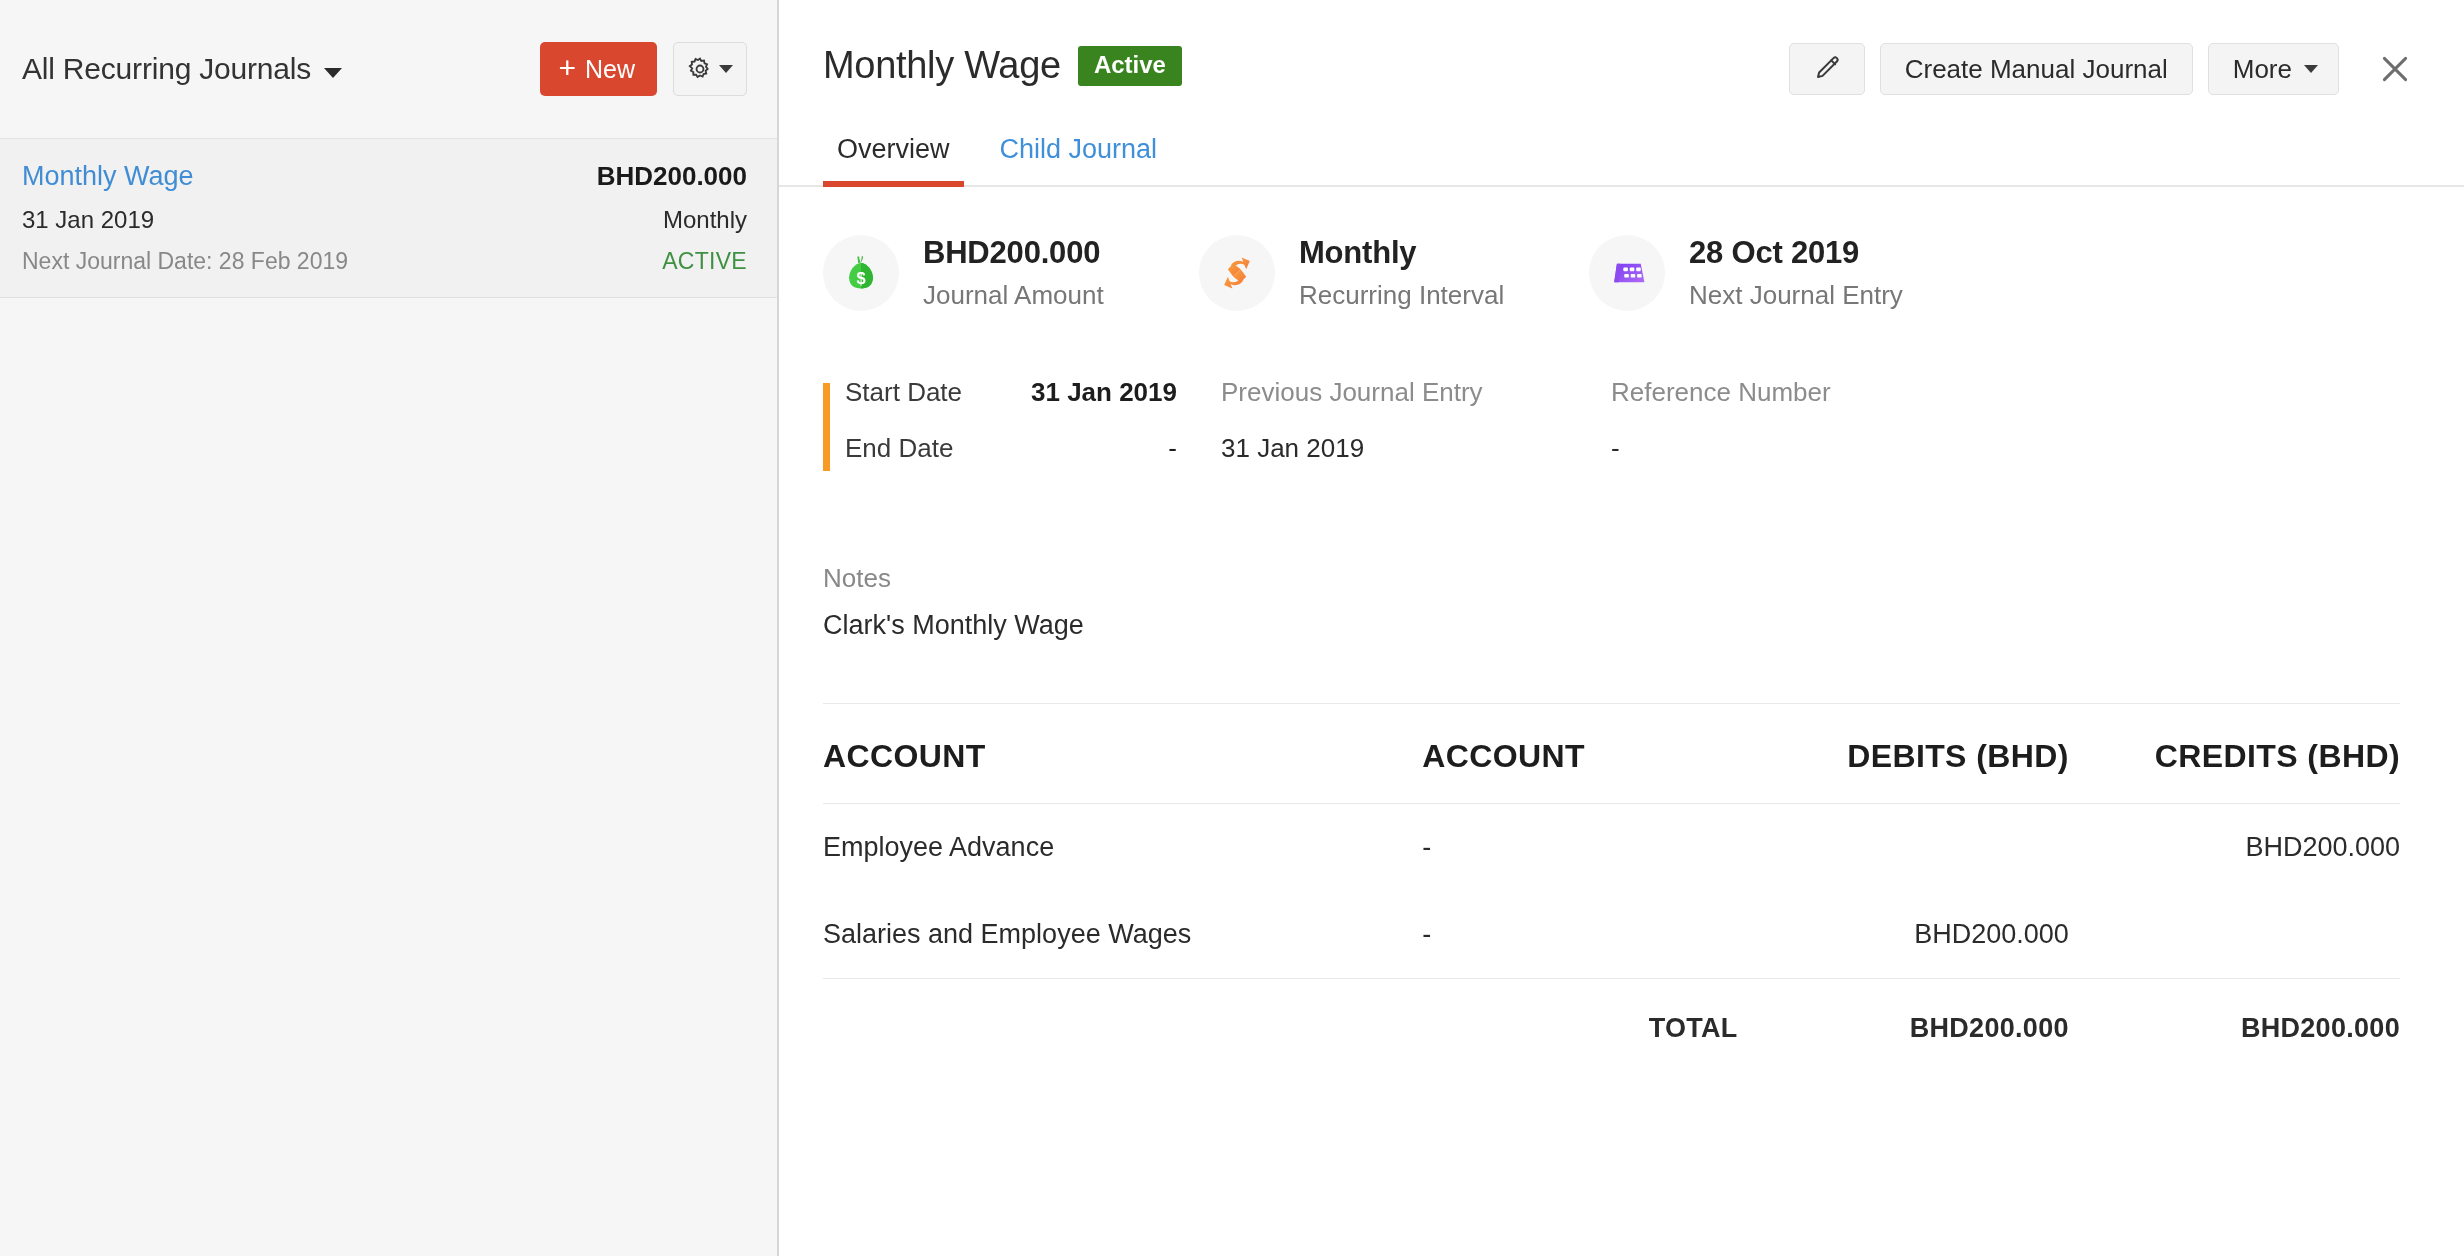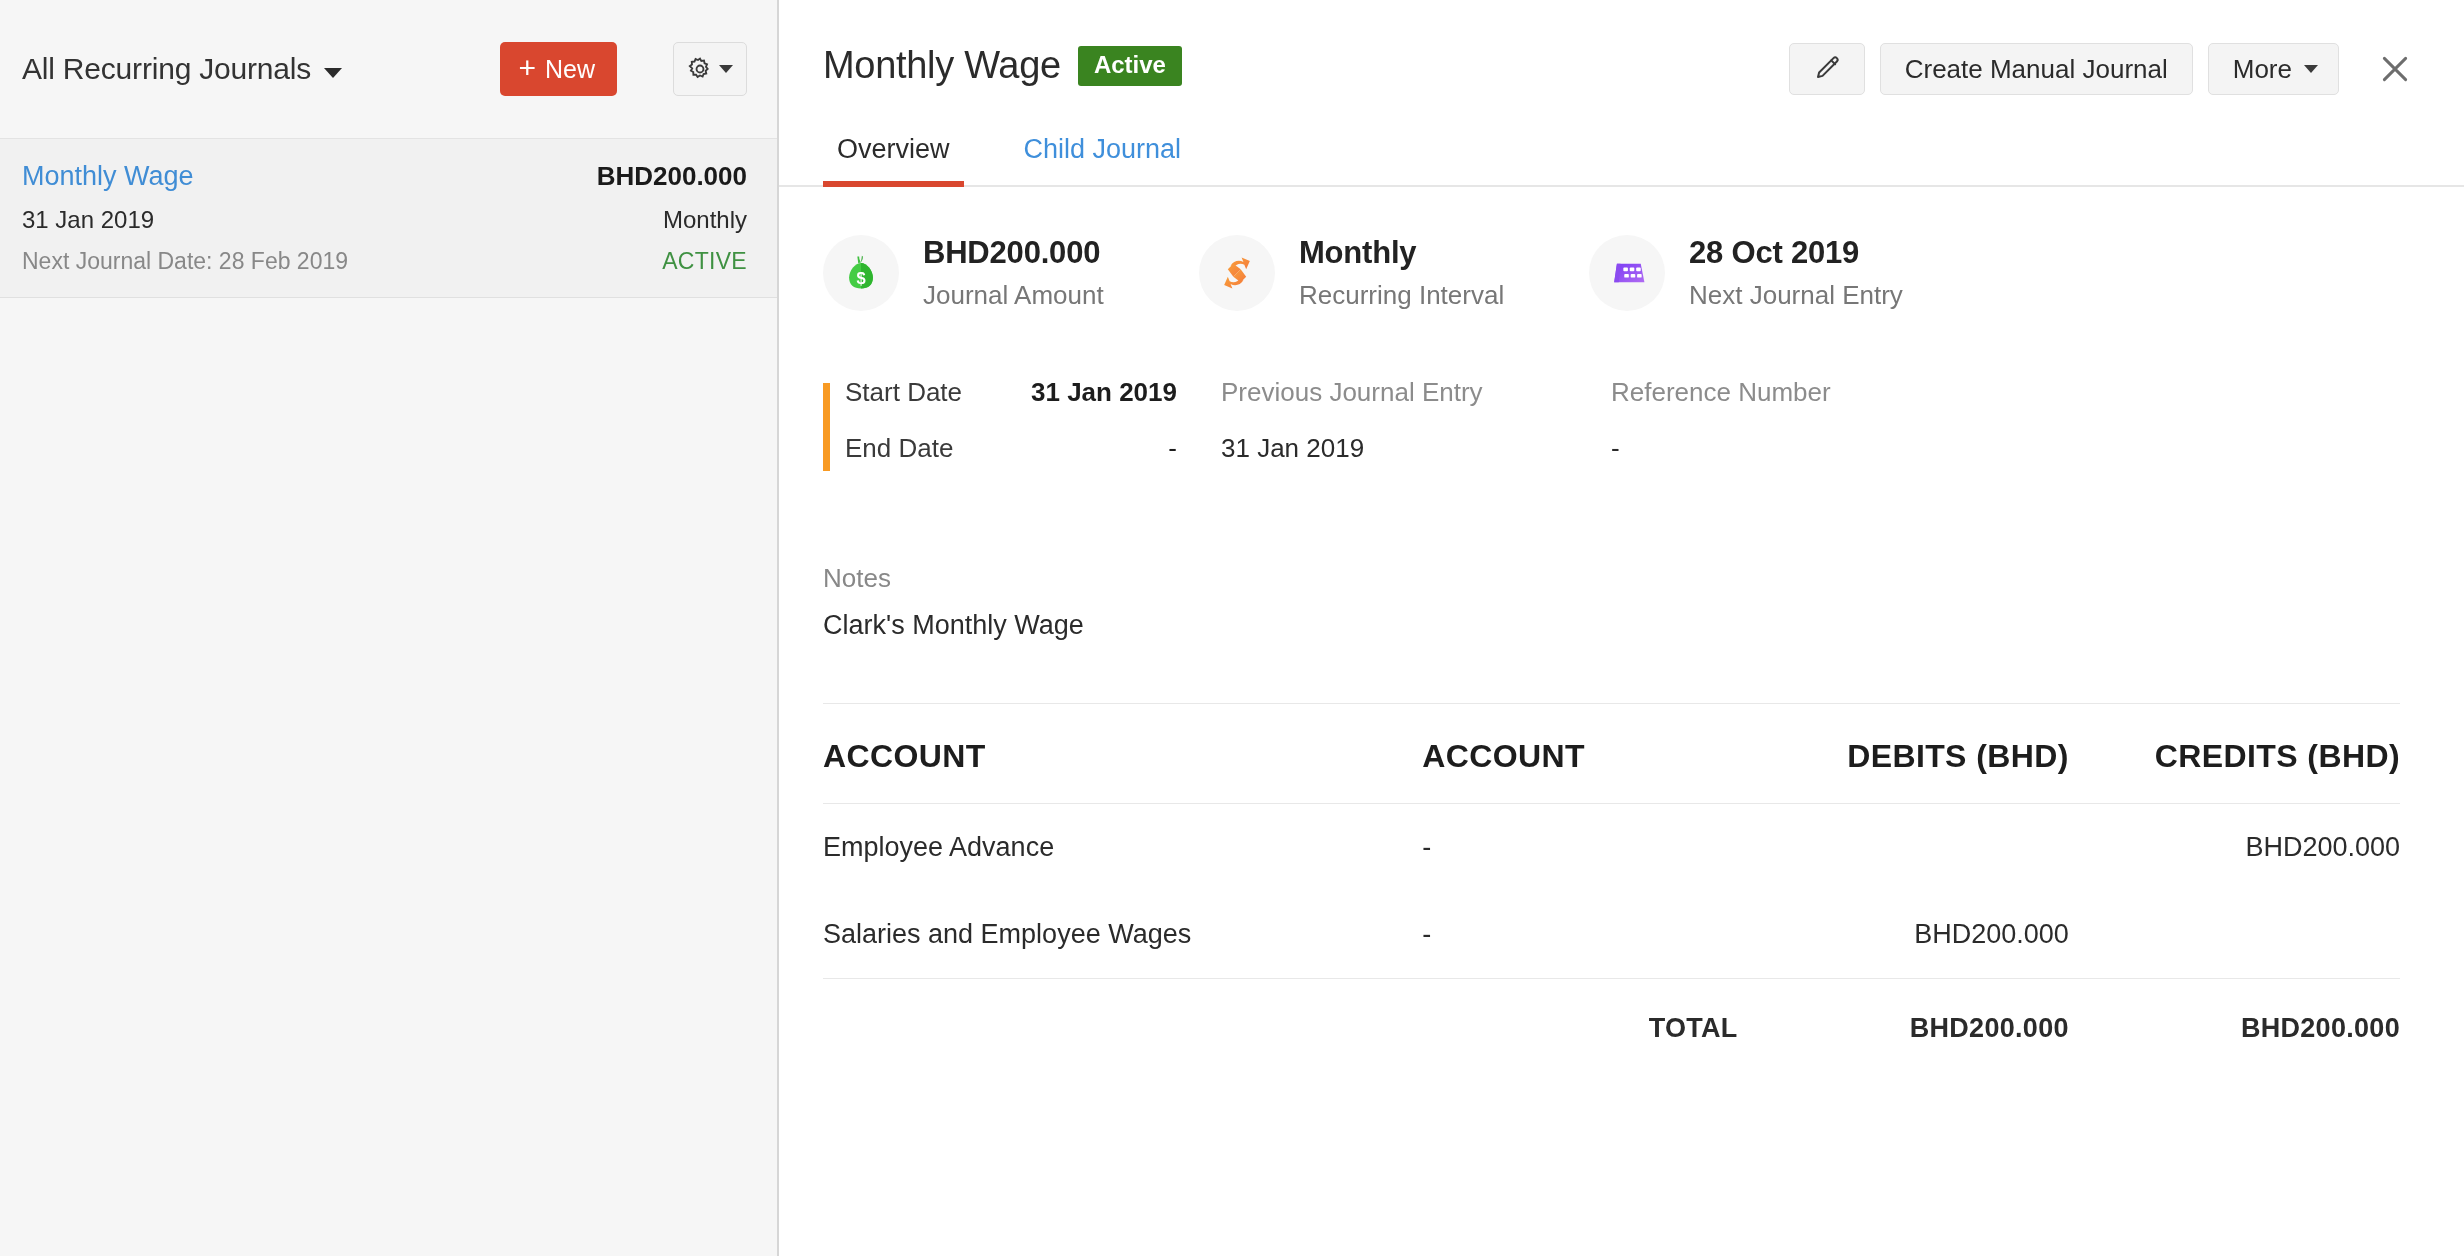--- a/index.html
+++ b/index.html
@@ -20,21 +20,20 @@
     position: relative;
     flex: 0 0 779px;
   }
   .sidebar-header {
     height: 139px;
     display: flex;
     align-items: center;
     padding: 0 30px 0 22px;
     border-bottom: 1px solid #e3e3e3;
     background: #f6f6f6;
-    gap: 40px;
   }
   .list-title {
     font-size: 30px;
     color: #333333;
     font-weight: 400;
     letter-spacing: -0.2px;
     white-space: nowrap;
   }
   .caret-down {
     display: inline-block;
@@ -179,21 +178,21 @@
     cursor: pointer;
     margin-left: 10px;
   }
   .close-svg { width: 34px; height: 34px; display: block; }
 
   
   .tabs {
     margin-top: 34px;
     padding-left: 44px;
     display: flex;
-    gap: 46px;
+    gap: 22px;
     border-bottom: 2px solid #e6e6e6;
     position: relative;
   }
   .tab {
     font-size: 27px;
     padding: 0 14px 20px 14px;
     color: #2b2b2b;
     cursor: pointer;
     position: relative;
   }

